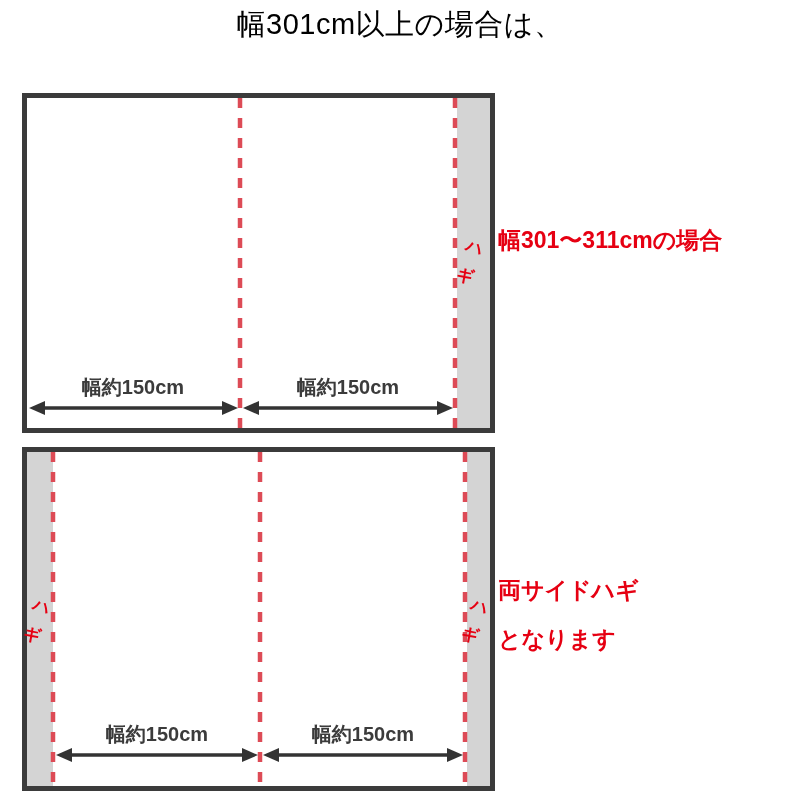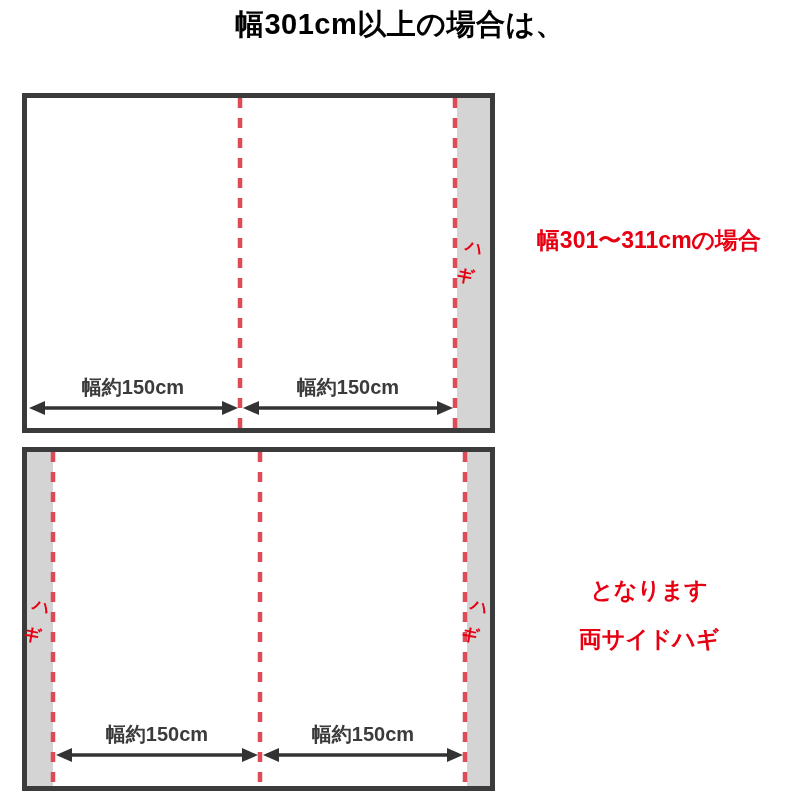--- a/index.html
+++ b/index.html
@@ -8,21 +8,21 @@
     width: 800px; height: 800px;
     position: relative;
     font-family: "Liberation Sans", "DejaVu Sans", sans-serif;
     overflow: hidden;
   }
   .page-title {
     position: absolute;
     top: 4px; left: 0; width: 800px;
     text-align: center;
     font-size: 29px;
-    font-weight: bold;
+    font-weight: normal;
     color: #000000;
     line-height: 41px;
     letter-spacing: 0.5px;
   }
   .panel {
     position: absolute;
     left: 22px;
     width: 473px;
     border: 5px solid #3b3b3b;
     background: #ffffff;
@@ -56,21 +56,21 @@
     font-size: 20px;
     font-weight: bold;
     color: #3b3b3b;
     white-space: nowrap;
     margin-top: 8px;
   }
   .caption {
     position: absolute;
     left: 498px;
     width: 302px;
-    text-align: center;
+    text-align: left;
     color: #e60012;
     font-size: 23px;
     font-weight: bold;
   }
   #caption-1 { top: 217px; line-height: 47px; }
   #caption-2 { top: 566px; line-height: 48.5px; }
 </style>
 </head>
 <body>
 
@@ -127,15 +127,15 @@
       <polygon points="436,303 420,296 420,310" fill="#333333"></polygon>
     </g>
   </svg>
   <div class="hagi-label" style="left: 0px; top: 139px;">ハギ</div>
   <div class="hagi-label" style="left: 438px; top: 139px;">ハギ</div>
   <div class="width-label" style="left: 30px; top: 261px;">幅約150cm</div>
   <div class="width-label" style="left: 236px; top: 261px;">幅約150cm</div>
 </div>
 
 <div class="caption" id="caption-2">
+  <div>両サイドハギ</div>
   <div>となります</div>
-  <div>両サイドハギ</div>
 </div>
 
 </body></html>

